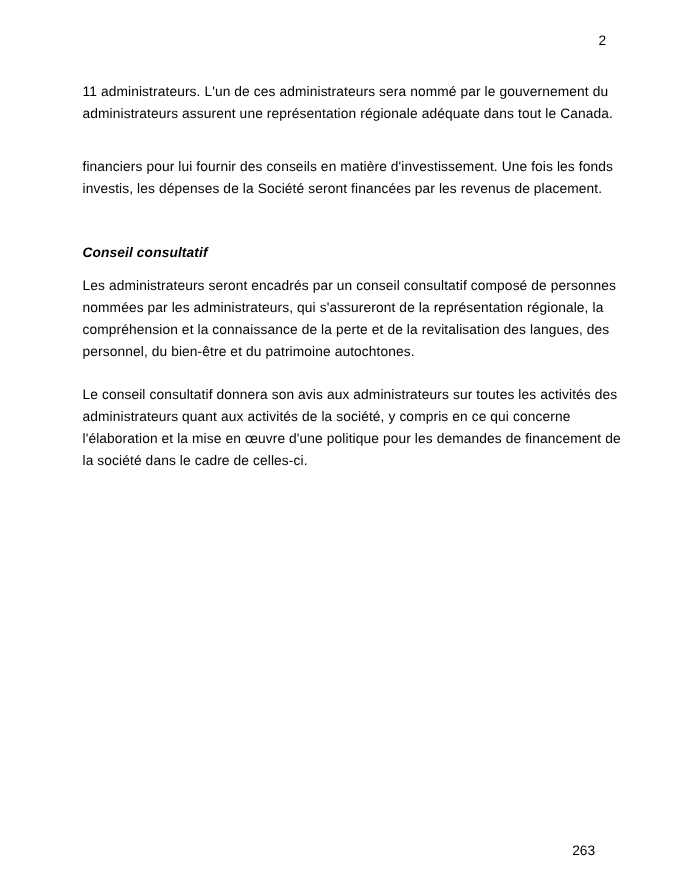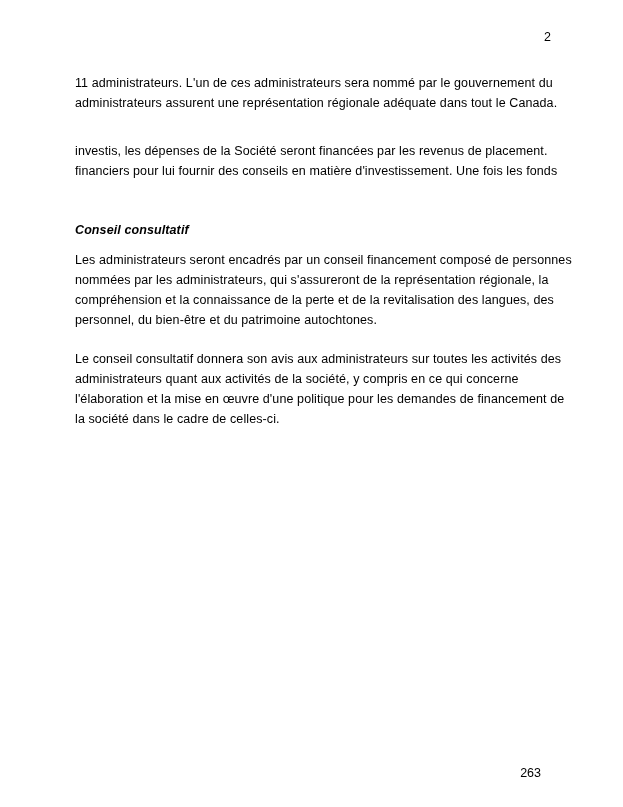--- a/index.html
+++ b/index.html
@@ -57,28 +57,28 @@
 <div class="page">
 
   <div class="page-num header-num">2</div>
 
   <div class="para" style="top:73px">
     <div class="line">11 administrateurs. L'un de ces administrateurs sera nommé par le gouvernement du</div>
     <div class="line">administrateurs assurent une représentation régionale adéquate dans tout le Canada.</div>
   </div>
 
   <div class="para" style="top:141px">
+    <div class="line">financiers pour lui fournir des conseils en matière d'investissement. Une fois les fonds</div>
     <div class="line">investis, les dépenses de la Société seront financées par les revenus de placement.</div>
-    <div class="line">financiers pour lui fournir des conseils en matière d'investissement. Une fois les fonds</div>
   </div>
 
   <div class="heading" style="top:220px">Conseil consultatif</div>
 
   <div class="para" style="top:250px">
-    <div class="line">Les administrateurs seront encadrés par un conseil financement composé de personnes</div>
+    <div class="line">Les administrateurs seront encadrés par un conseil consultatif composé de personnes</div>
     <div class="line">nommées par les administrateurs, qui s'assureront de la représentation régionale, la</div>
     <div class="line">compréhension et la connaissance de la perte et de la revitalisation des langues, des</div>
     <div class="line">personnel, du bien-être et du patrimoine autochtones.</div>
   </div>
 
   <div class="para" style="top:349px">
     <div class="line">Le conseil consultatif donnera son avis aux administrateurs sur toutes les activités des</div>
     <div class="line">administrateurs quant aux activités de la société, y compris en ce qui concerne</div>
     <div class="line">l'élaboration et la mise en œuvre d'une politique pour les demandes de financement de</div>
     <div class="line">la société dans le cadre de celles-ci.</div>

